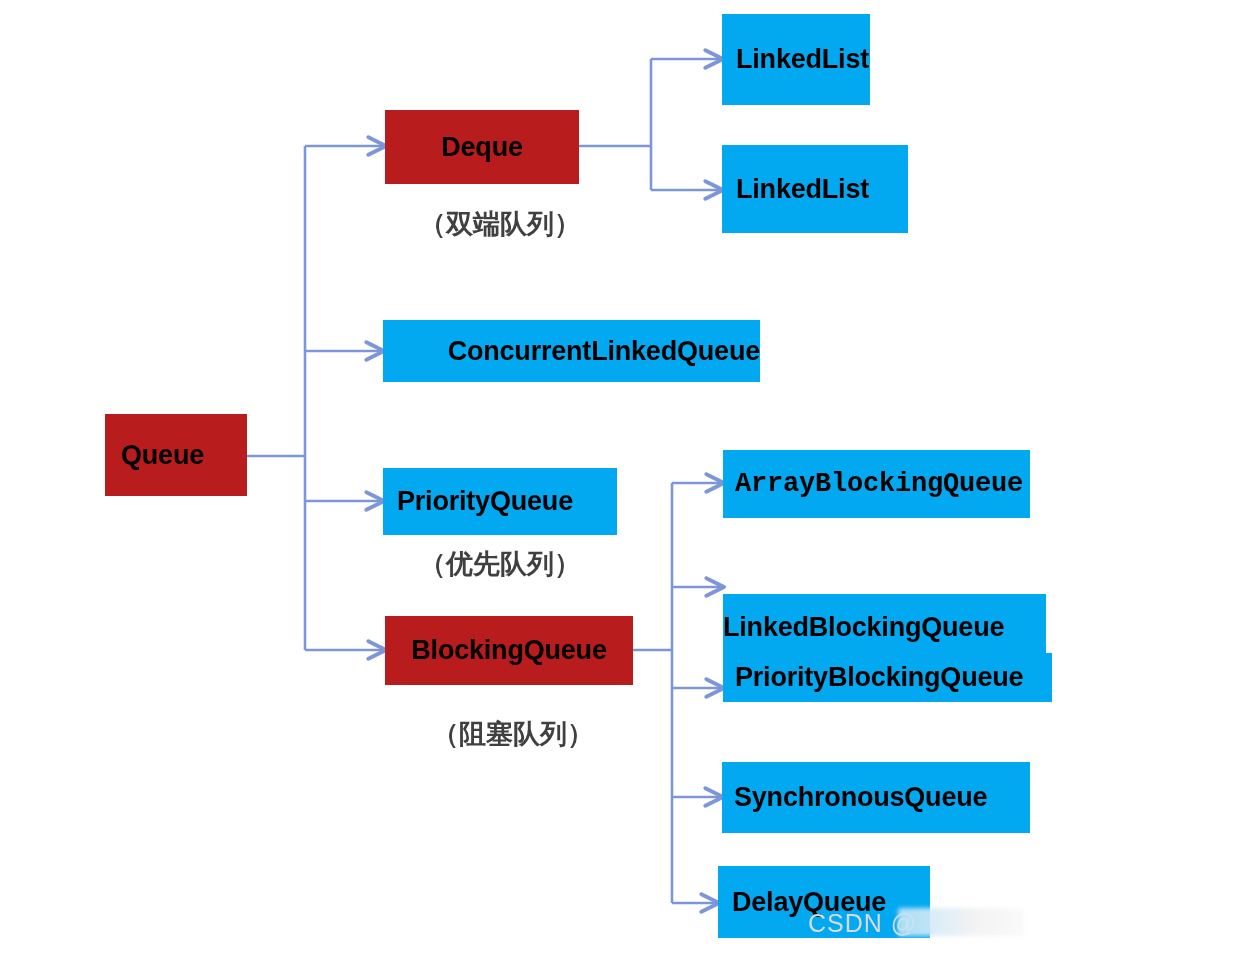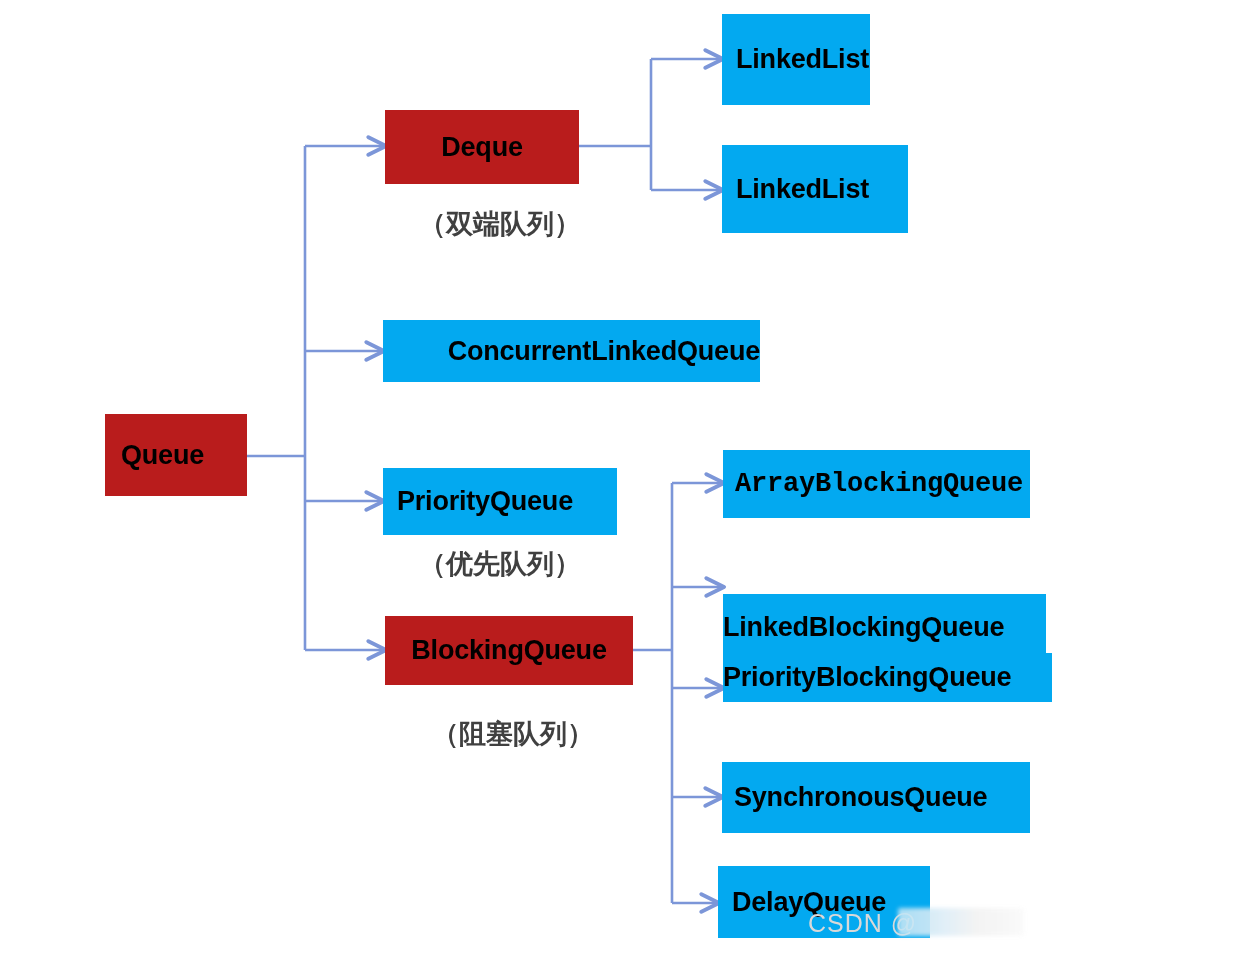--- a/index.html
+++ b/index.html
@@ -147,21 +147,21 @@
   </div>
 
   <div class="node blue align-left" style="left:723px;top:450px;width:307px;height:68px;font-size:27px;padding-left:12px;font-family:Liberation Mono, monospace;">
     <span class="node-label">ArrayBlockingQueue</span>
   </div>
 
   <div class="node blue align-left" style="left:723px;top:554px;width:323px;height:66px;font-size:27px;margin-top:40px;">
     <span class="node-label">LinkedBlockingQueue</span>
   </div>
 
-  <div class="node blue align-left" style="left:723px;top:653px;width:329px;height:49px;font-size:27px;">
+  <div class="node blue align-left" style="left:723px;top:653px;width:329px;height:49px;font-size:27px;padding-left:12px;">
     <span class="node-label">PriorityBlockingQueue</span>
   </div>
 
   <div class="node blue align-left" style="left:722px;top:762px;width:308px;height:71px;font-size:27px;padding-left:12px;">
     <span class="node-label">SynchronousQueue</span>
   </div>
 
   <div class="node blue align-left" style="left:718px;top:866px;width:212px;height:72px;font-size:27px;padding-left:14px;">
     <span class="node-label">DelayQueue</span>
   </div>

